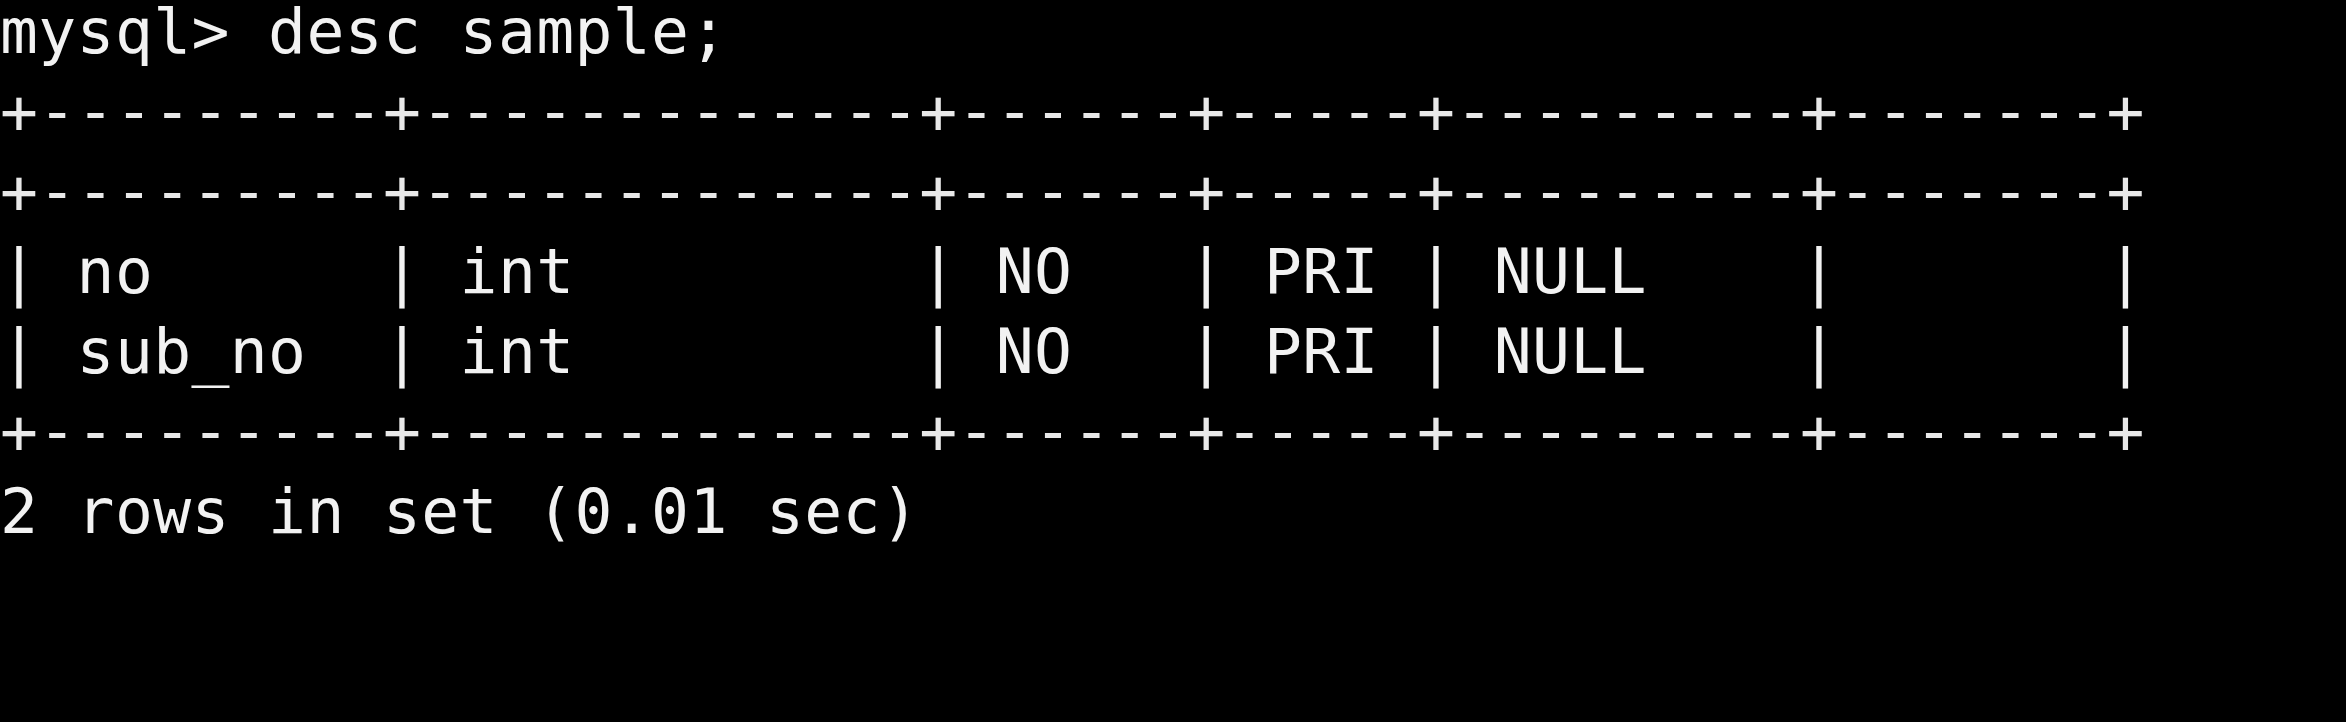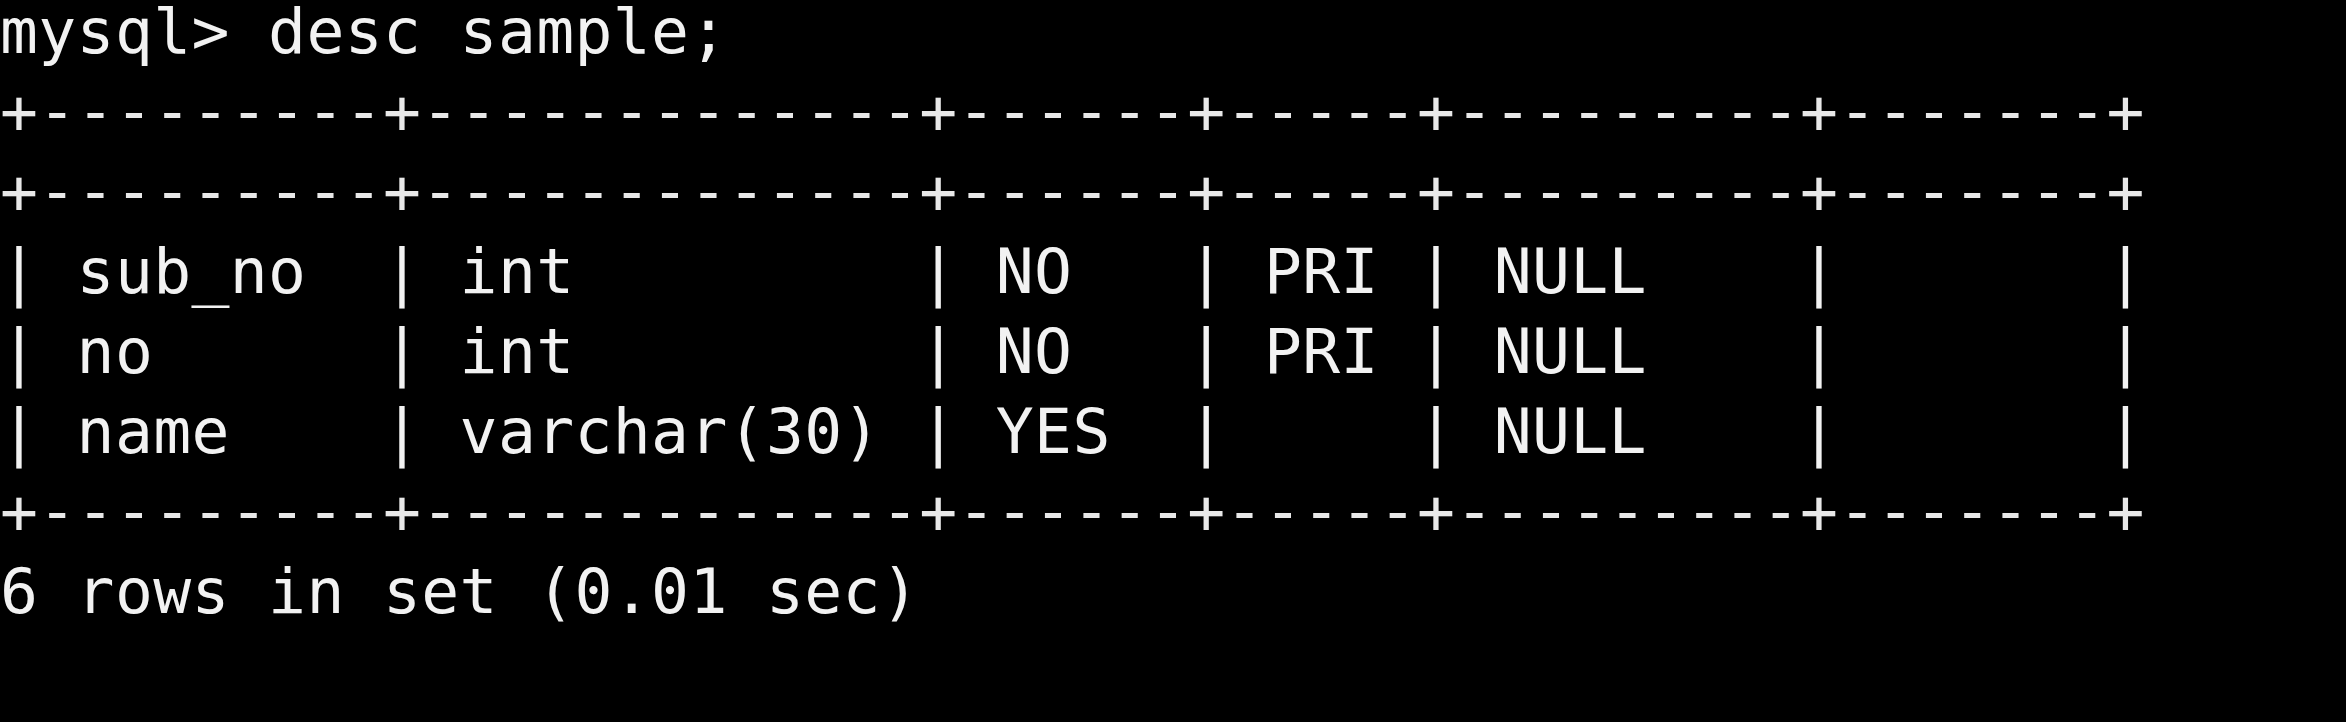--- a/index.html
+++ b/index.html
@@ -43,23 +43,22 @@
 
 <div id="terminal" style="letter-spacing: 0.371px;">
 
   <div class="term-line" id="line-prompt">mysql&gt; desc sample;</div>
 
   <div class="term-line rule-line">+---------+-------------+------+-----+---------+-------+</div>
 
 
   <div class="term-line rule-line">+---------+-------------+------+-----+---------+-------+</div>
 
+  <div class="term-line">| no      | int         | NO   | PRI | NULL    |       |</div>
+
   <div class="term-line">| sub_no  | int         | NO   | PRI | NULL    |       |</div>
 
-  <div class="term-line">| no      | int         | NO   | PRI | NULL    |       |</div>
-
-  <div class="term-line">| name    | varchar(30) | YES  |     | NULL    |       |</div>
 
   <div class="term-line rule-line">+---------+-------------+------+-----+---------+-------+</div>
 
-  <div class="term-line">6 rows in set (0.01 sec)</div>
+  <div class="term-line">2 rows in set (0.01 sec)</div>
 
 </div>
 
 </body></html>

